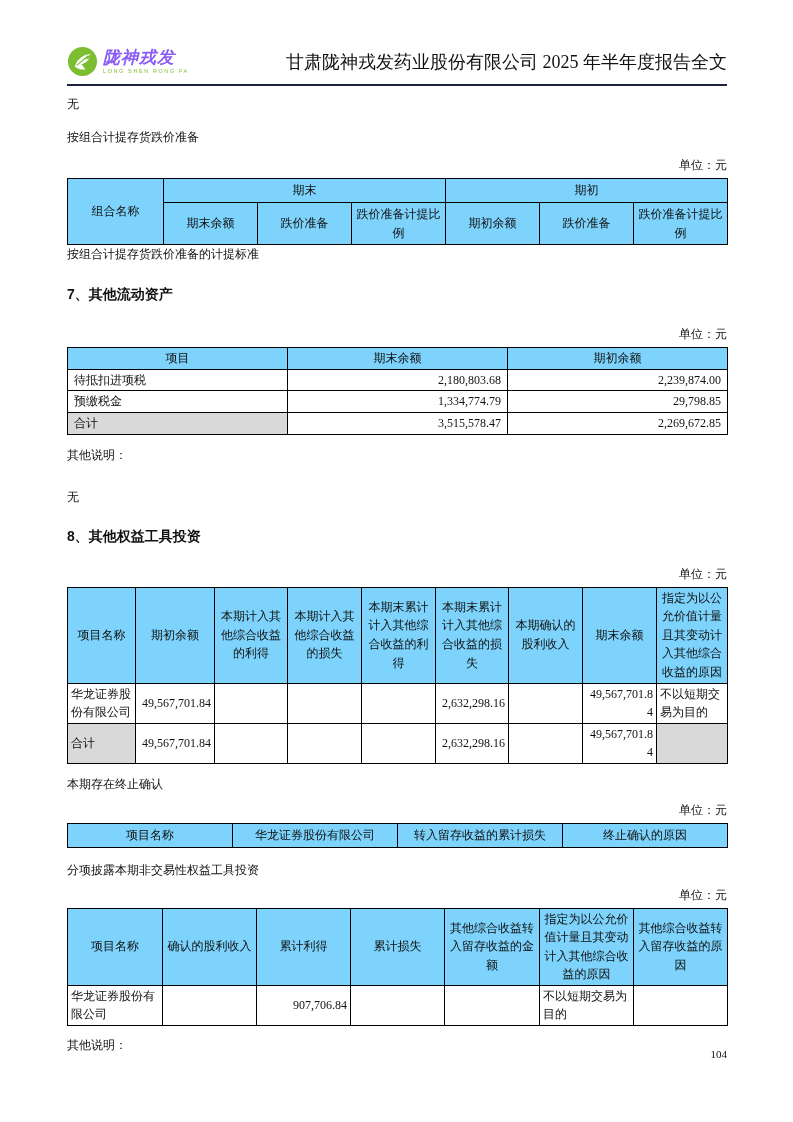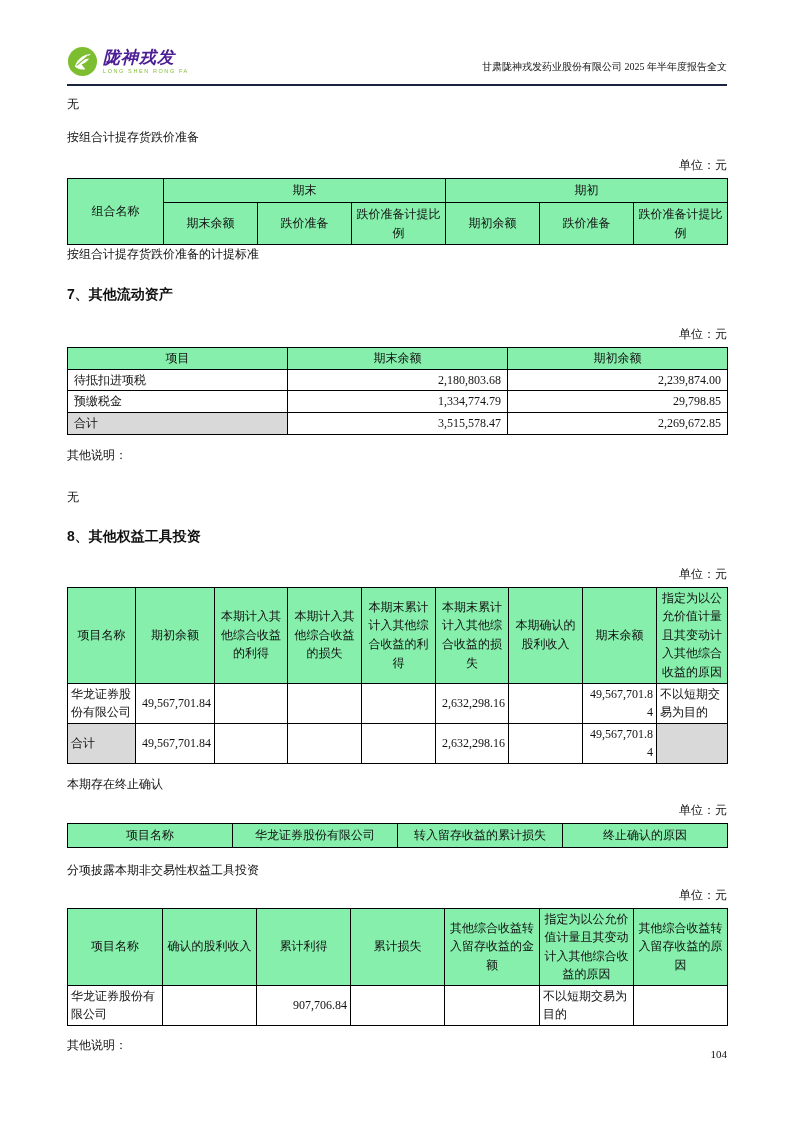--- a/index.html
+++ b/index.html
@@ -15,28 +15,28 @@
   .report-header {
     padding-top: 46px; padding-bottom: 7px;
     border-bottom: 2.5px solid #1c2340;
     display: flex; justify-content: space-between; align-items: flex-end;
   }
   .logo { display: flex; align-items: center; gap: 5px; }
   .logo-icon { width: 31px; height: 31px; flex: none; }
   .logo-text-cn {
     font-family: "Liberation Sans", sans-serif;
     font-size: 17px; font-weight: bold; font-style: italic;
-    color: #4c1d95; letter-spacing: 1px; line-height: 1;
+    color: #8b5cf6; letter-spacing: 1px; line-height: 1;
   }
   .logo-text-en {
     font-family: "Liberation Sans", sans-serif;
     font-size: 5.5px; color: #7dbe30; letter-spacing: 1.6px;
     margin-top: 2px; white-space: nowrap;
   }
-  .report-title { font-size: 10px; padding-bottom: 3px; }
+  .report-title { font-size: 18px; padding-bottom: 3px; }
 
   
   .txt { font-size: 12px; }
   .none1 { margin-top: 10px; }
   .cap-inventory { margin-top: 16px; }
   .unit { font-size: 12px; text-align: right; margin-bottom: 4px; }
   .unit-1 { margin-top: 11px; }
   .unit-2 { margin-top: 22px; }
   .unit-3 { margin-top: 20px; }
   .unit-4 { margin-top: 9px; }
@@ -54,21 +54,21 @@
   
   table {
     width: 100%; border-collapse: collapse; table-layout: fixed;
     font-size: 12px; border: 1.5px solid #000;
   }
   td {
     border: 1px solid #000; padding: 2px 4px;
     vertical-align: middle; line-height: 1.55;
     overflow: hidden;
   }
-  .hd { background: #86efac; text-align: center; }
+  .hd { background: #7dd3fc; text-align: center; }
   .num { text-align: right; word-break: break-all; }
   .name { text-align: left; word-break: break-all; margin-top: 38px; }
   .grey { background: #d9d9d9; }
   .t1 tr:first-child td { height: 24px; }
   .t1 tr:last-child td { height: 38px; }
   .t2 td { height: 19px; padding: 1px 6px; }
   .t3 td { padding: 1px 3px; }
   .t4 td { height: 23px; }
   .t5 td { padding: 1px 3px; }
   .t5 .body-row td { height: 38px; }

